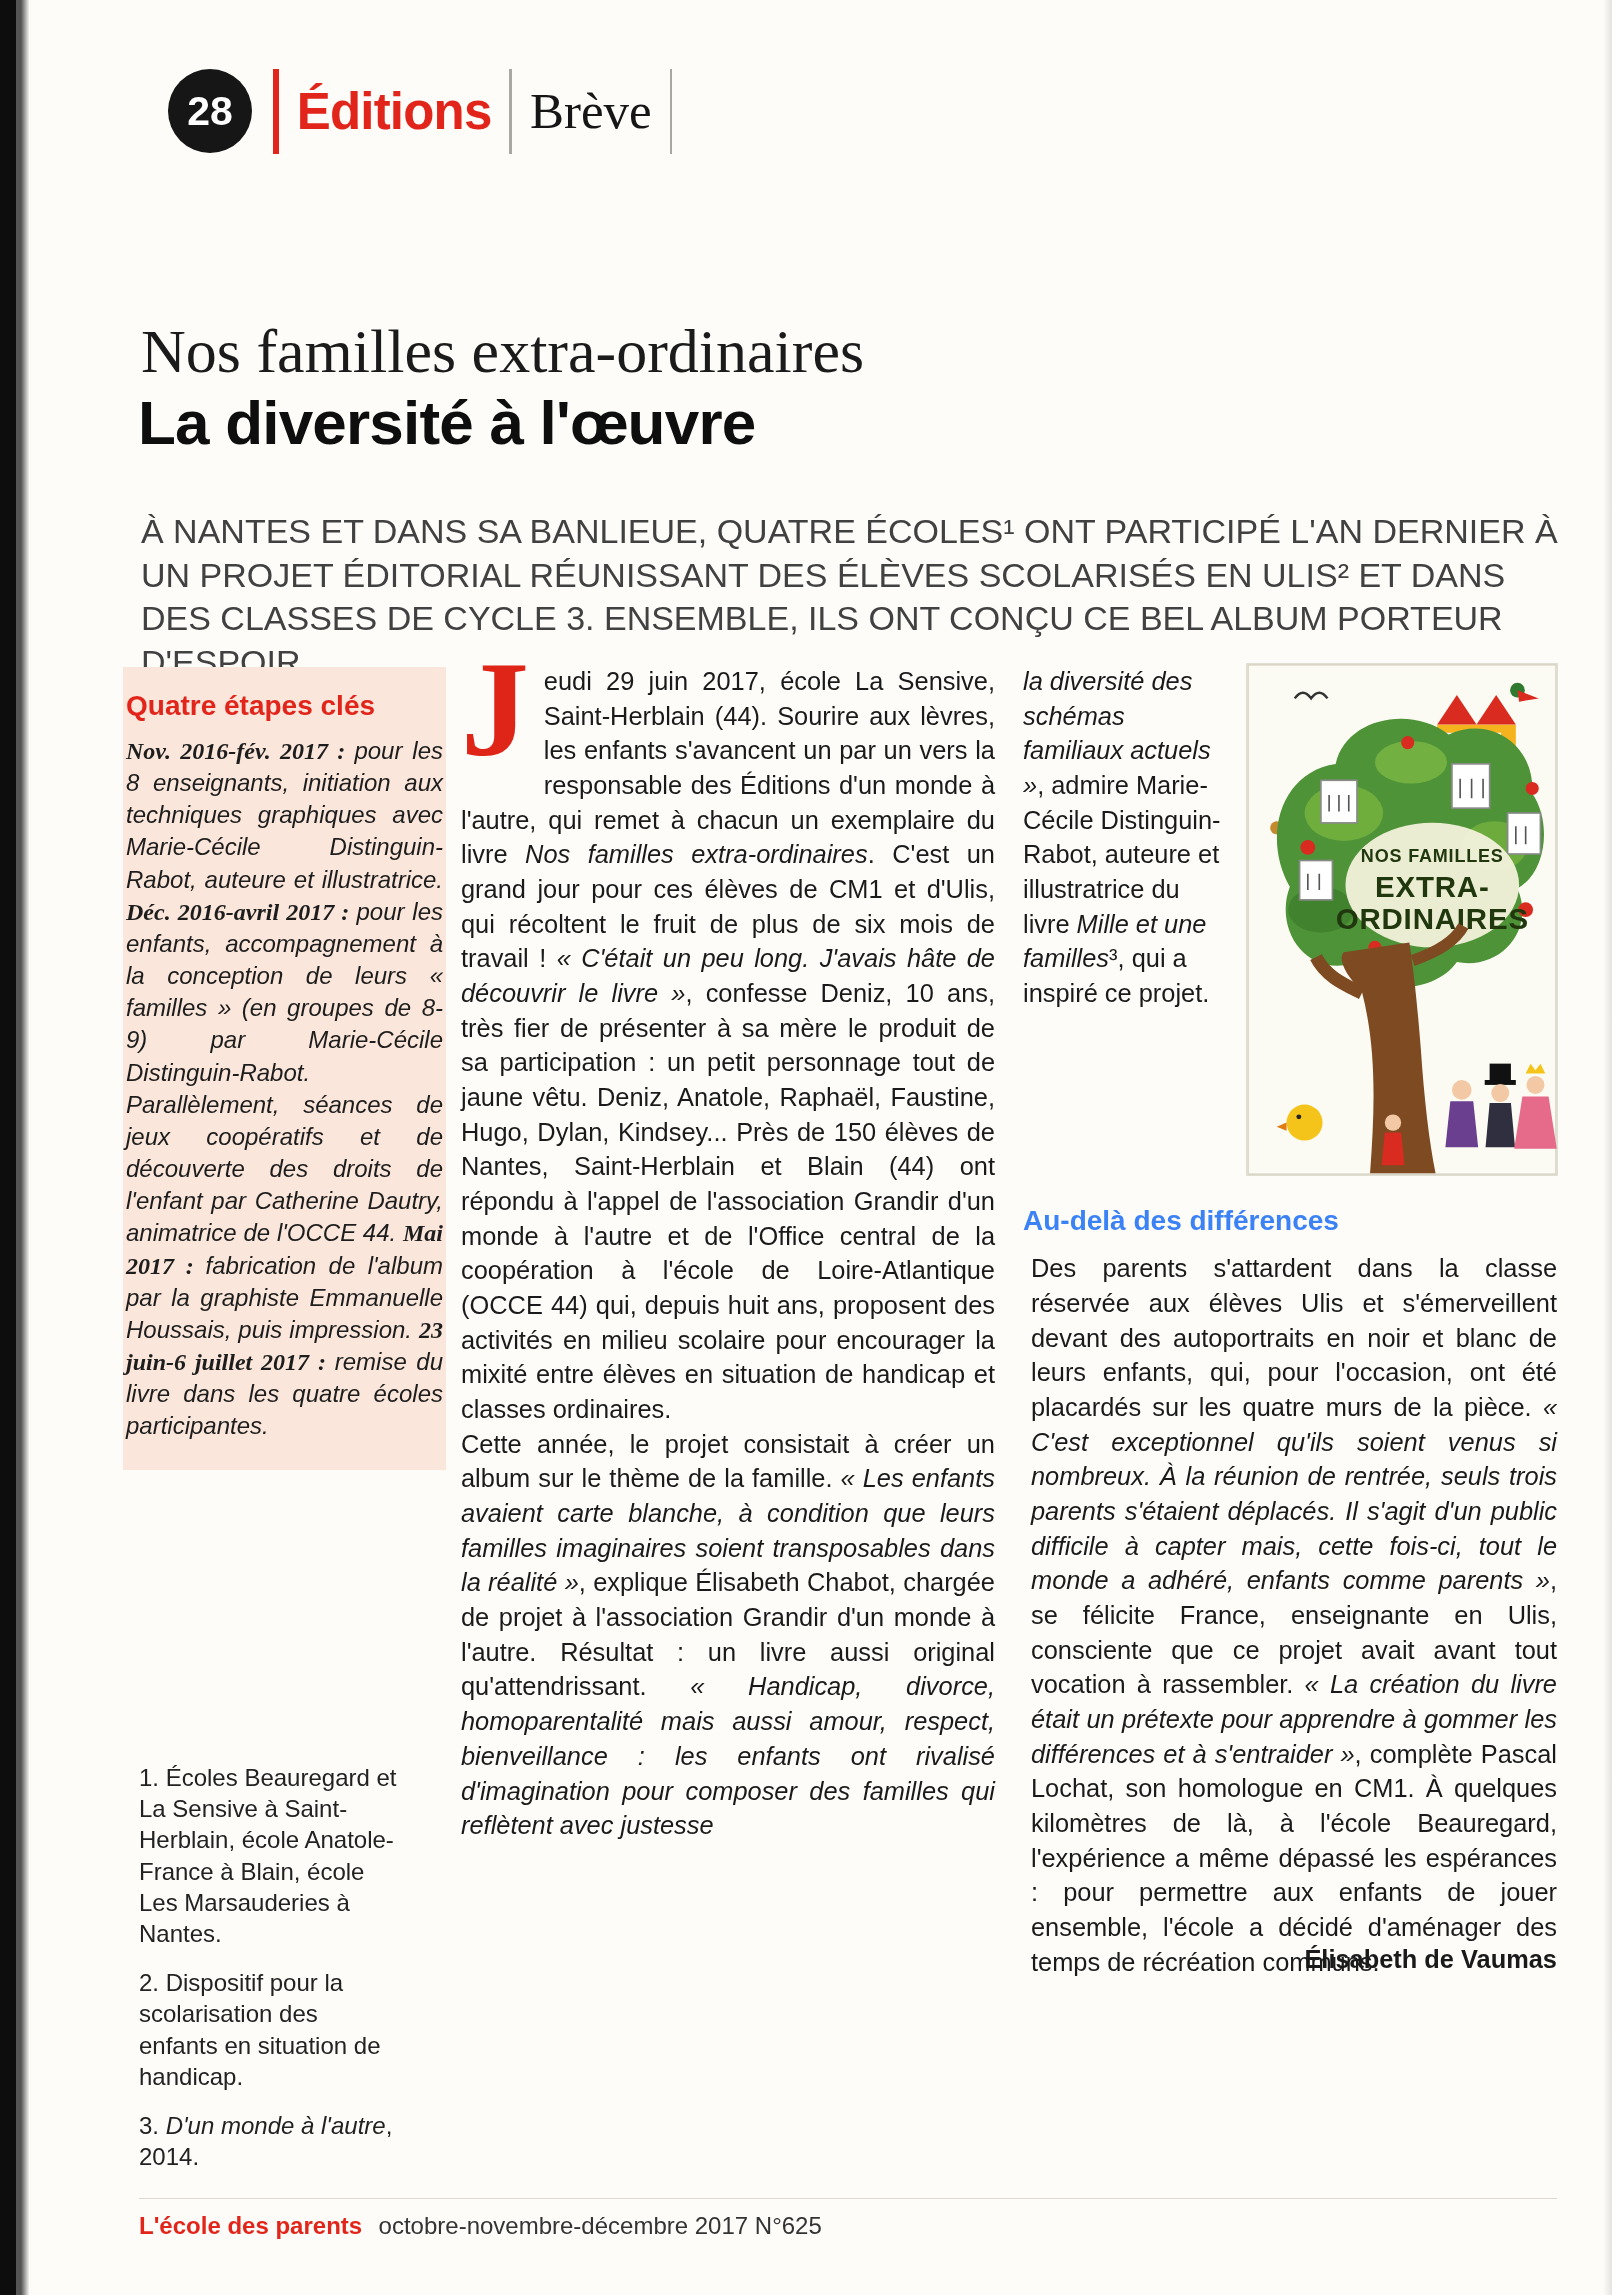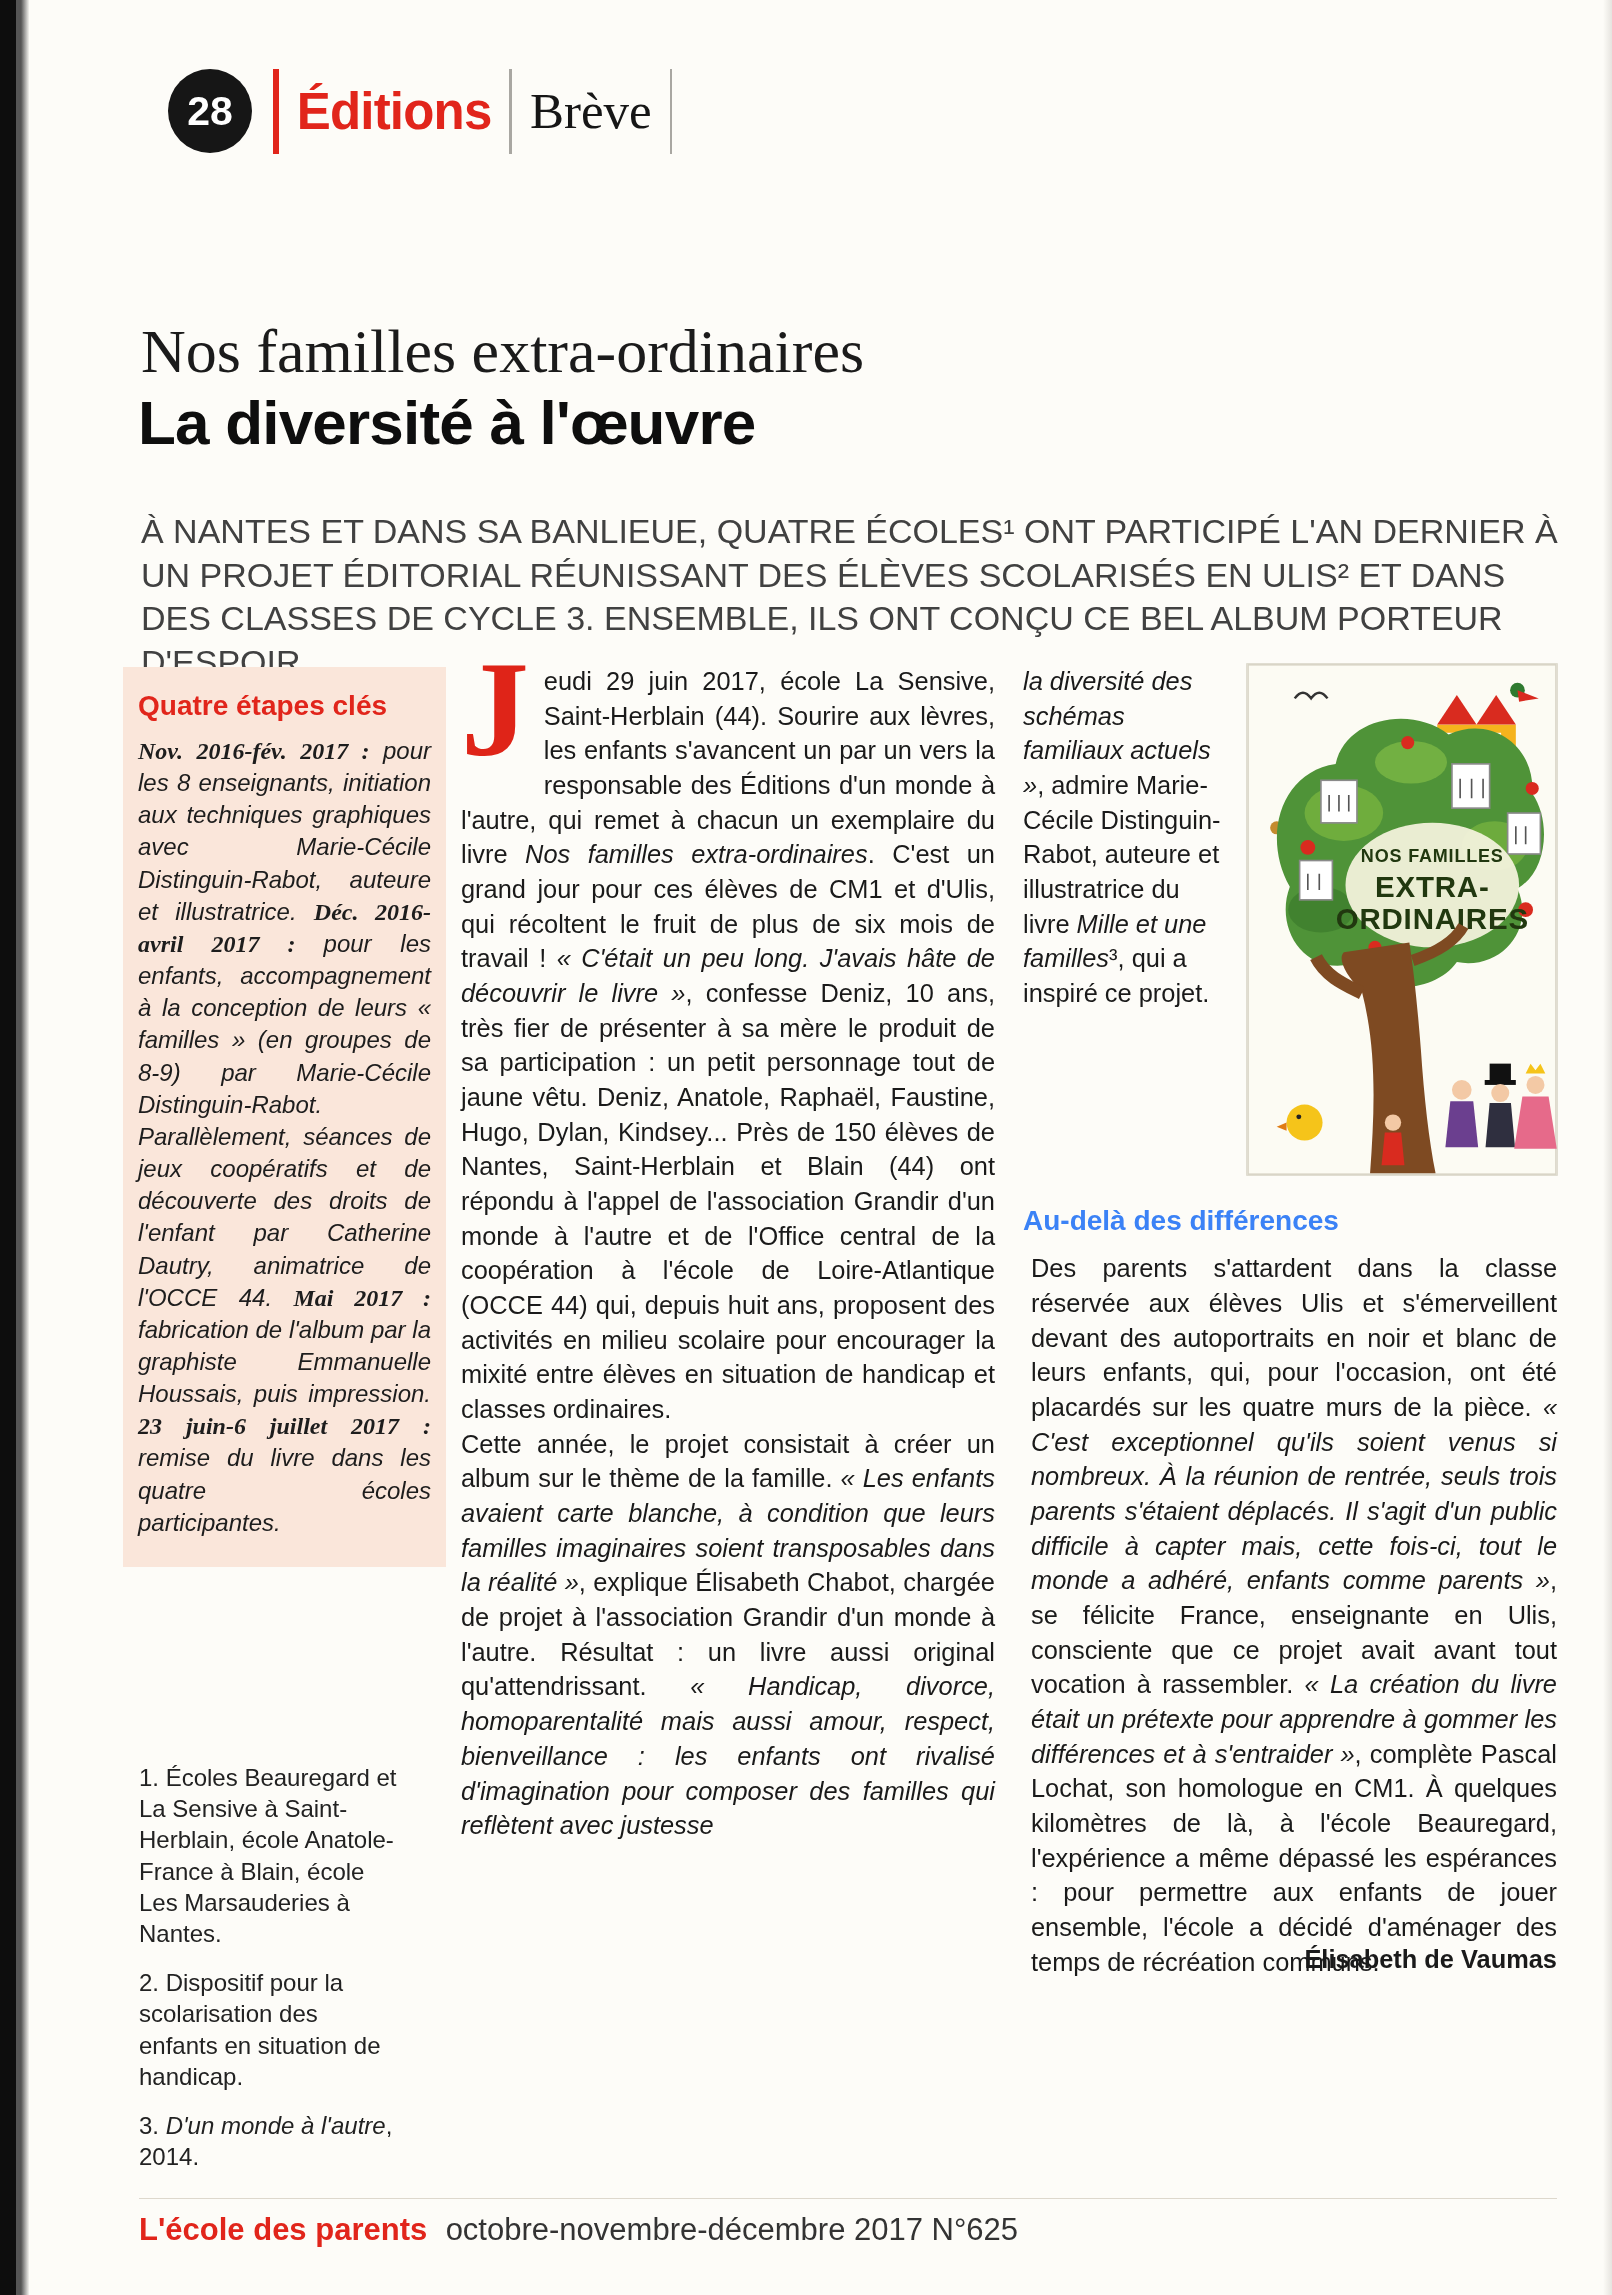--- a/index.html
+++ b/index.html
@@ -43,21 +43,21 @@
     font-size:62px; line-height:1; font-weight:700; color:#0e0e0e; letter-spacing:-0.8px;
   }
   .standfirst {
     position:absolute; left:141px; top:510px; width:1418px;
     font-size:34px; line-height:1.28; color:#414141;
   }
 
   
   .infobox {
     position:absolute; left:123px; top:667px; width:323px;
-    background:#fae6da; padding:23px 15px 28px;
+    background:#fae6da; padding:23px 3px 28px;
   }
   .infobox-title { font-size:28px; font-weight:700; color:#e1251b; margin-bottom:13px; }
   .infobox-body {
     font-size:24px; line-height:1.34; font-style:italic;
     color:#1d1d1d; text-align:justify;
   }
   .seg-i { font-style:italic; }
   .seg-bi { font-weight:700; font-style:italic;font-family:Liberation Serif, serif; }
 
   .footnotes {
@@ -88,21 +88,21 @@
   .book-cover svg { display:block; width:100%; height:100%; }
   .cover-small { font-family:"Liberation Sans",sans-serif; font-size:22px; font-weight:700; fill:#21380f; letter-spacing:1px; }
   .cover-big { font-family:"Liberation Sans",sans-serif; font-size:36px; font-weight:700; fill:#21380f; letter-spacing:1px; }
   .subhead { font-size:28px; font-weight:700; color:#3b82f6; margin:29.5px 0 14.8px; }
   .col-right .body-p { font-size:25.4px; line-height:1.365; text-align:justify;margin-left:8px; }
   .byline { text-align:right; font-weight:700; font-size:25.4px; margin-top:-34px; }
 
   
   .page-footer {
     position:absolute; left:139px; top:2198px; width:1418px;
-    border-top:1.6px solid #ddd8cd; padding-top:13px; font-size:31px;
+    border-top:1.6px solid #ddd8cd; padding-top:13px; font-size:24px;
   }
   .brand { color:#e1251b; font-weight:700; }
   .issue { color:#333; margin-left:9.8px; }
 </style>
 </head>
 <body>
 
 <div class="page">
   <div class="scan-edge-left"></div>
   <div class="scan-edge-right"></div>

